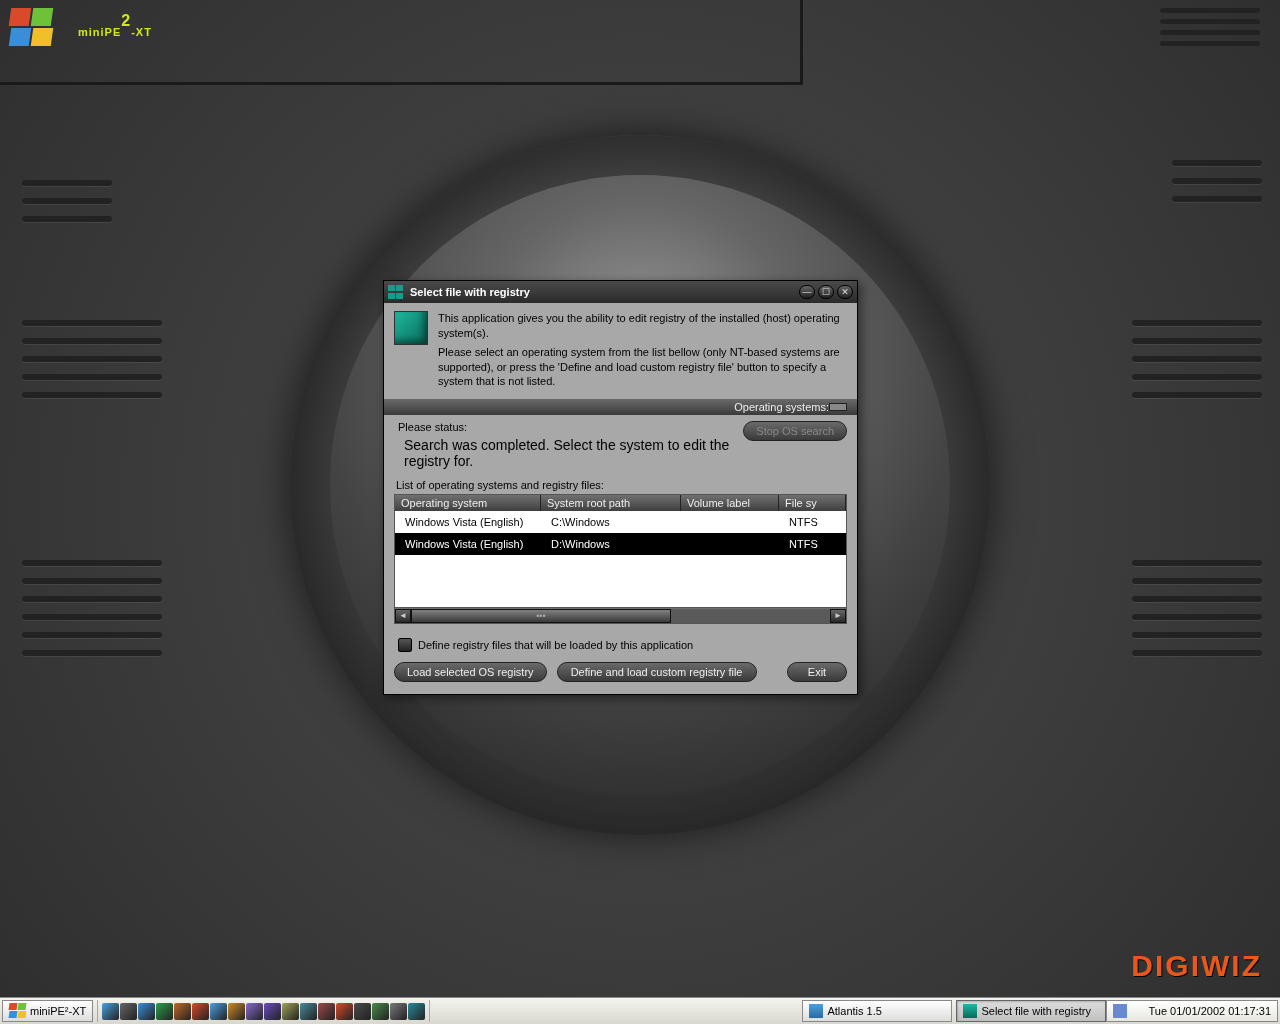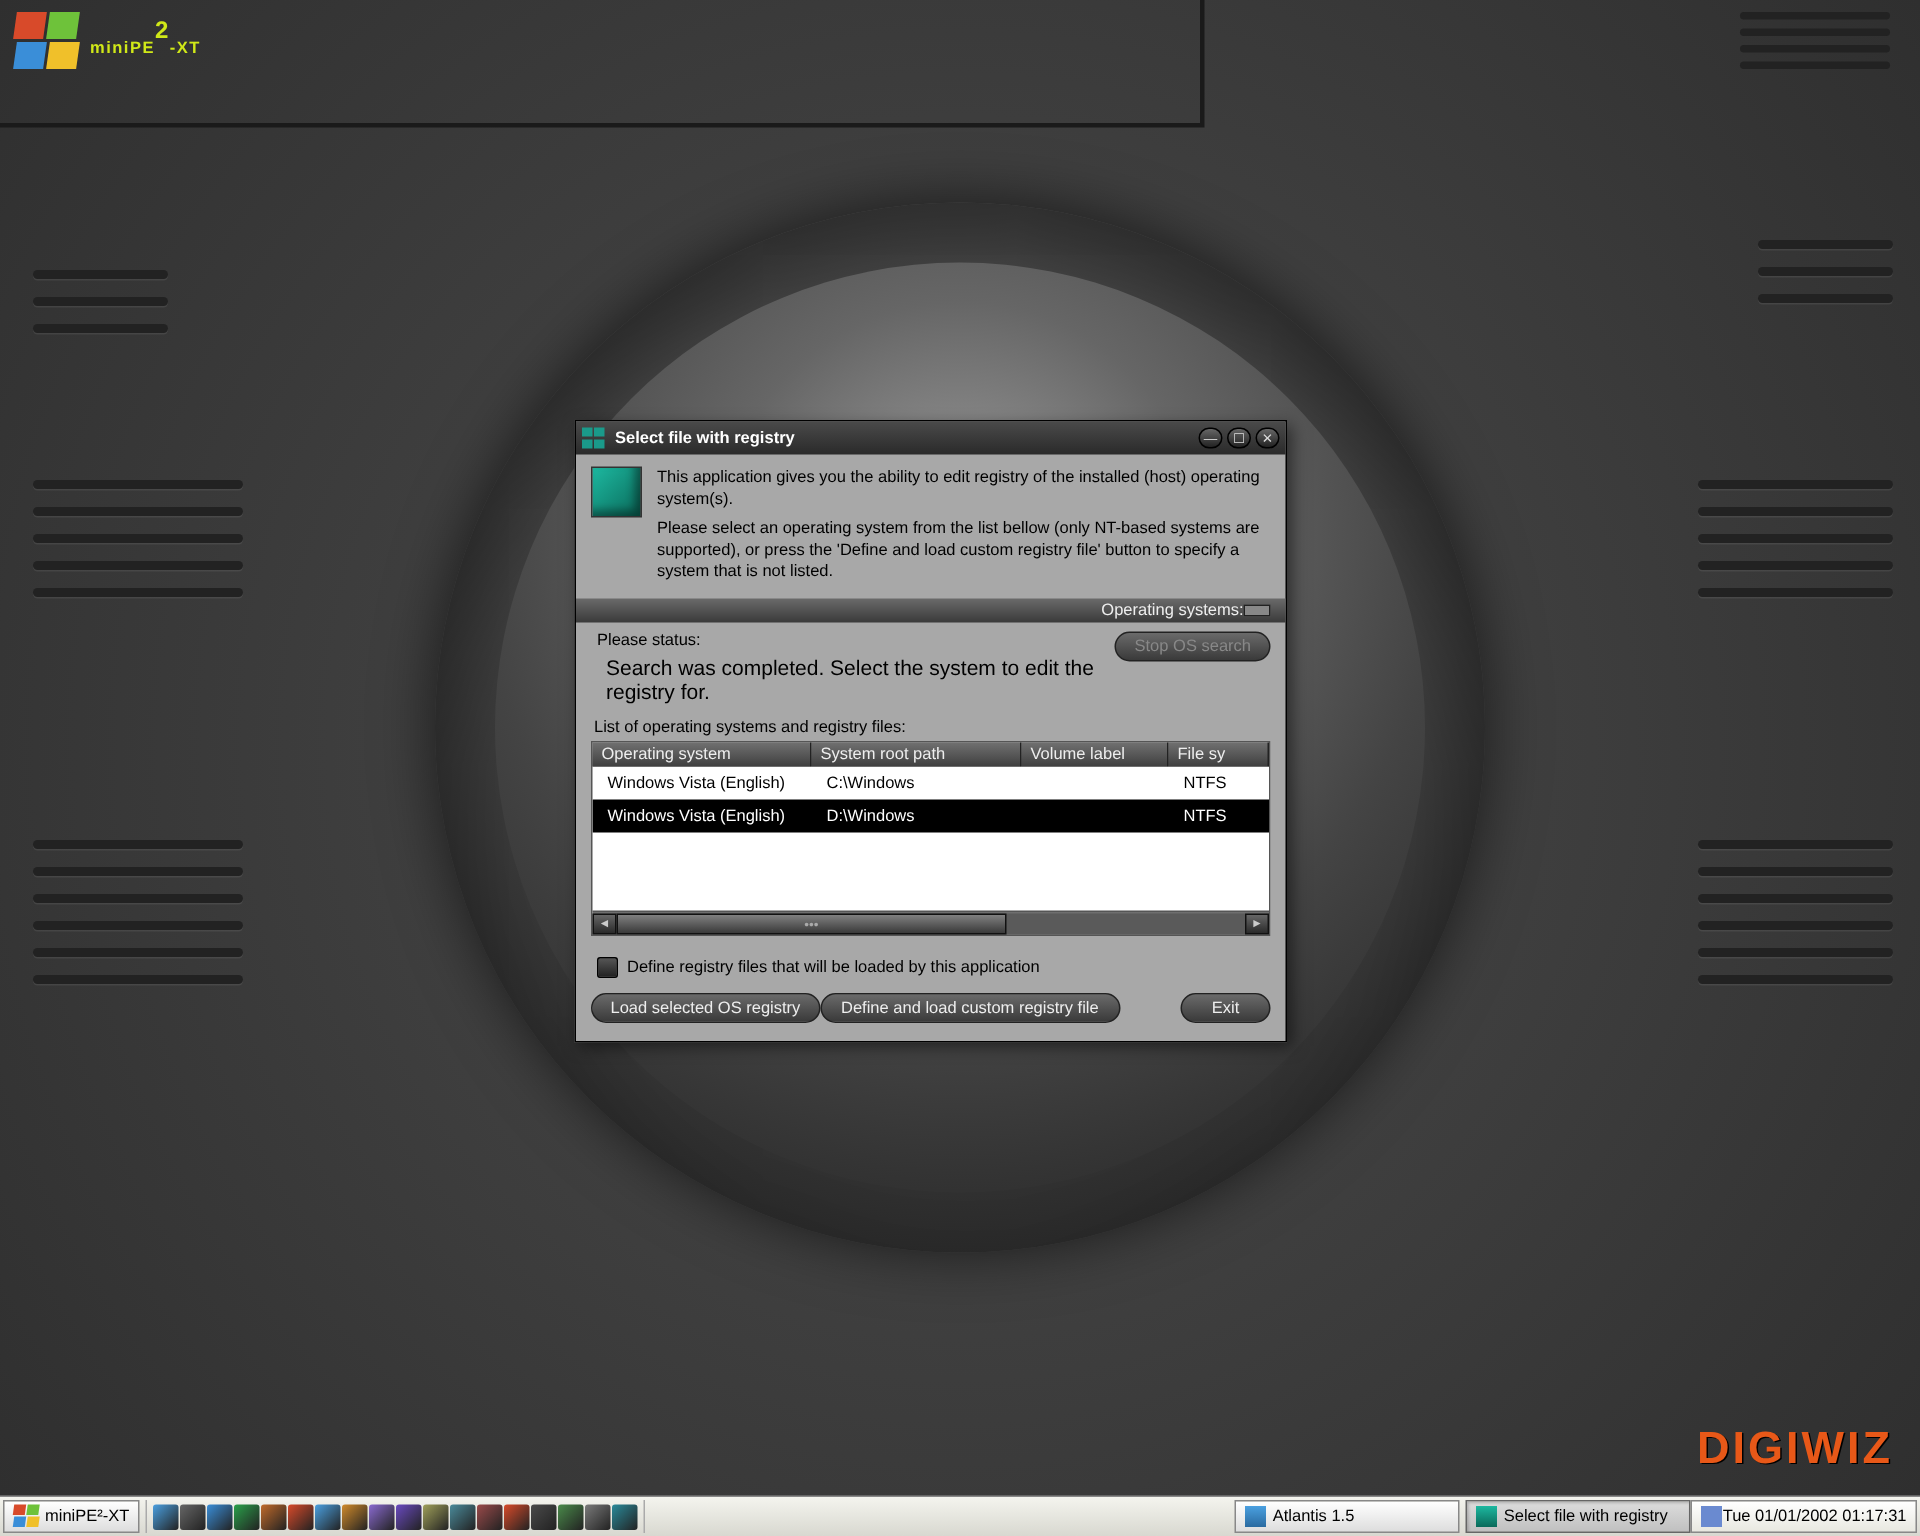--- a/index.html
+++ b/index.html
@@ -14,21 +14,21 @@
 .v-lines.right{right:18px;}
 .v-lines.top{top:180px;}
 .v-lines.bar{top:320px;}
 .v-lines.bot{top:560px;}
 .v-line{width:140px;height:6px;background:#222;border-radius:4px;box-shadow:0 1px 0 rgba(255,255,255,.08);}
 .v-lines.right .v-line{width:130px;}
 .v-lines.short .v-line{width:90px;}
 .top-stripes{position:absolute;right:20px;top:8px;display:flex;flex-direction:column;gap:6px;}
 .top-stripes div{width:100px;height:5px;background:#222;border-radius:3px;}
 
-.brand{position:absolute;left:10px;top:8px;display:flex;align-items:center;gap:4px;}
+.brand{position:absolute;left:10px;top:8px;display:flex;align-items:center;gap:22px;}
 .flag{width:46px;height:40px;position:relative;}
 .flag div{position:absolute;width:20px;height:18px;transform:skewX(-8deg);}
 .flag .r{background:#d84a2a;left:0;top:0;}
 .flag .g{background:#6ec23a;left:22px;top:0;}
 .flag .b{background:#3a8ed8;left:0;top:20px;}
 .flag .y{background:#f0c02a;left:22px;top:20px;}
 .brand-text{font-family:'Courier New',monospace;font-size:28px;font-weight:bold;color:#d0e818;letter-spacing:1px;}
 .brand-sup{font-size:16px;vertical-align:super;}
 .version{position:absolute;left:10px;top:48px;font-family:'Courier New',monospace;font-size:28px;font-weight:bold;color:#d0e818;letter-spacing:1px;}
 .frame-line{position:absolute;left:0;top:82px;width:800px;height:3px;background:#1a1a1a;}
@@ -66,39 +66,39 @@
 .tr.selected{background:#000;color:#fff;}
 .td{padding:1px 6px;}
 .td1{width:146px;}.td2{width:140px;}.td3{width:98px;}.td4{flex:1;text-align:left;}
 .hscroll{height:16px;background:linear-gradient(#707070,#3a3a3a);display:flex;align-items:center;border-top:1px solid #555;}
 .sbtn{width:16px;height:14px;background:linear-gradient(#666,#2a2a2a);border:1px solid #111;display:flex;align-items:center;justify-content:center;color:#ccc;font-size:8px;cursor:pointer;}
 .strack{flex:1;height:14px;background:#5a5a5a;position:relative;}
 .sthumb{position:absolute;left:0;top:0;height:100%;width:62%;background:linear-gradient(#808080,#3a3a3a);border:1px solid #111;display:flex;align-items:center;justify-content:center;font-size:9px;color:#aaa;}
 
 .chk-row{display:flex;align-items:center;gap:6px;padding:14px 0 10px 4px;}
 .chk{width:14px;height:14px;background:linear-gradient(#555,#222);border:1px solid #000;border-radius:2px;cursor:pointer;}
-.btn-row{display:flex;padding-bottom:4px;}
+.btn-row{display:flex;gap:10px;padding-bottom:4px;}
 .btn-lg{flex:0 0 auto;min-width:140px;}
 .btn-lg.wide{min-width:200px;}
 .btn-lg.sm{min-width:60px;margin-left:auto;}
 
 
 .taskbar{position:absolute;left:0;bottom:0;width:100%;height:27px;background:linear-gradient(#f4f4ee,#d8d8d0);border-top:1px solid #888;display:flex;align-items:center;padding:0 2px;}
 .start{height:22px;padding:0 6px;border:1px solid #888;background:linear-gradient(#fff,#ddd);display:flex;align-items:center;gap:3px;cursor:pointer;font-size:11px;}
 .start .flag{width:18px;height:16px;}
 .start .flag div{width:8px;height:7px;}
 .start .flag .g{left:9px;}
 .start .flag .b{top:8px;}
 .start .flag .y{left:9px;top:8px;}
 .ql{display:flex;gap:1px;margin-left:4px;padding:0 4px;border-left:1px solid #aaa;border-right:1px solid #aaa;height:22px;align-items:center;}
 .qico{width:17px;height:17px;border-radius:2px;cursor:pointer;}
 .task{height:22px;min-width:150px;padding:0 6px;border:1px solid #888;background:linear-gradient(#fff,#ddd);display:flex;align-items:center;gap:4px;font-size:11px;margin-left:4px;cursor:pointer;}
 .task.active{background:linear-gradient(#ddd,#c0c0c0);border:1px solid #666;box-shadow:inset 1px 1px 2px rgba(0,0,0,.2);}
 .task .tico{width:14px;height:14px;}
-.tray{margin-left:auto;height:22px;border:1px solid #888;background:linear-gradient(#fff,#e8e8e0);display:flex;align-items:center;padding:0 6px;font-size:11px;gap:0;}
+.tray{margin-left:auto;height:22px;border:1px solid #888;background:linear-gradient(#fff,#e8e8e0);display:flex;align-items:center;padding:0 6px;font-size:11px;gap:21px;}
 .tray-ico{width:14px;height:14px;}
 </style>
 </head>
 <body>
 
 <div class="desktop">
   <div class="wall-circle"></div>
   <div class="v-lines left top short">
       <div class="v-line"></div>
       <div class="v-line"></div>

